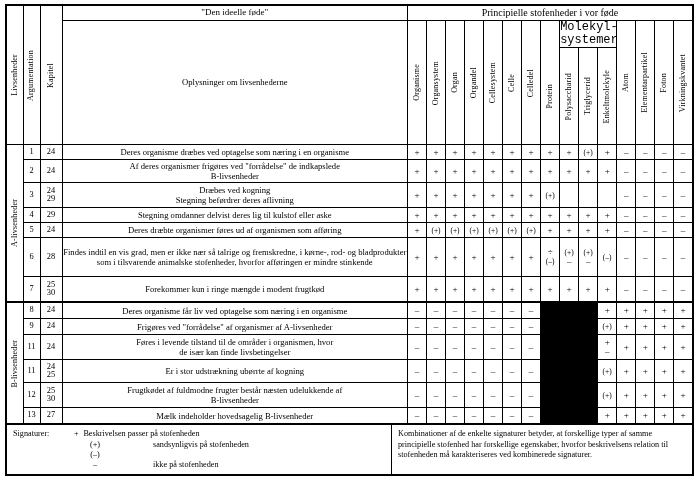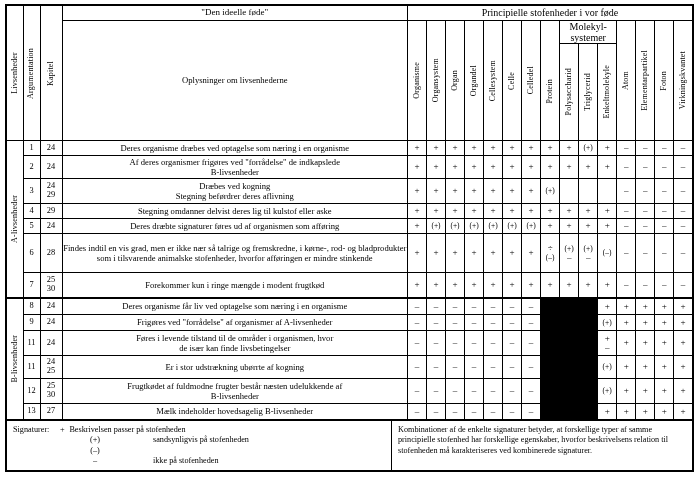--- a/index.html
+++ b/index.html
@@ -39,21 +39,21 @@
     text-align:left;
     padding:2px 4px;
     font-size:8.6px;
     line-height:1.22;
   }
   .num{font-size:8.4px;}
   .mark{font-size:9px;font-family:"Liberation Serif",serif;}
   .mark .paren{font-size:7.4px;}
   .blk{background:#000;}
   .thickb{border-bottom:2px solid #000 !important;}
-  .molhdr{font-size:10px;line-height:1.1;padding:1px 0;}
+  .molhdr{font-size:12px;line-height:1.1;padding:1px 0;font-family:Liberation Mono, monospace;}
   .titlecell{font-size:9px;text-align:left;padding:2px 6px;}
   .centerhdr{font-size:10px;}
   
   .legend{
     width:689px;border:2px solid #000;border-top:none;
     box-sizing:border-box;
     display:flex;
     font-size:8.2px;
     line-height:1.25;
   }
@@ -254,21 +254,21 @@
     <td class="mark">+</td>
     <td class="mark">–</td>
     <td class="mark">–</td>
     <td class="mark">–</td>
     <td class="mark">–</td>
   </tr>
 
   <tr>
     <td class="num" style="height:14px">5</td>
     <td class="num">24</td>
-    <td class="desc">Deres dræbte signaturer føres ud af organismen som afføring</td>
+    <td class="desc">Deres dræbte organismer føres ud af organismen som afføring</td>
     <td class="mark">+</td>
     <td class="mark"><span class="paren">(+)</span></td>
     <td class="mark"><span class="paren">(+)</span></td>
     <td class="mark"><span class="paren">(+)</span></td>
     <td class="mark"><span class="paren">(+)</span></td>
     <td class="mark"><span class="paren">(+)</span></td>
     <td class="mark"><span class="paren">(+)</span></td>
     <td class="mark">+</td>
     <td class="mark">+</td>
     <td class="mark">+</td>
@@ -448,21 +448,21 @@
     <td class="mark thickb">+</td>
     <td class="mark thickb">+</td>
     <td class="mark thickb">+</td>
   </tr>
 </tbody>
     </table>
 
 <div class="legend">
   <div class="left">
     <div class="sigrow">
-      <div class="sigsym" style="width:auto;margin-right:6px;">Signaturer:</div>
+      <div class="sigsym" style="width:auto;margin-right:20px;">Signaturer:</div>
       <div class="sigsym" style="width:14px;">+</div>
       <div class="sigtxt">Beskrivelsen passer på stofenheden</div>
     </div>
     <div class="sigrow">
       <div style="width:70px"></div>
       <div class="sigsym" style="width:24px;">(+)</div>
       <div class="sigtxt" style="padding-left:46px;">sandsynligvis på stofenheden</div>
     </div>
     <div class="sigrow">
       <div style="width:70px"></div>

